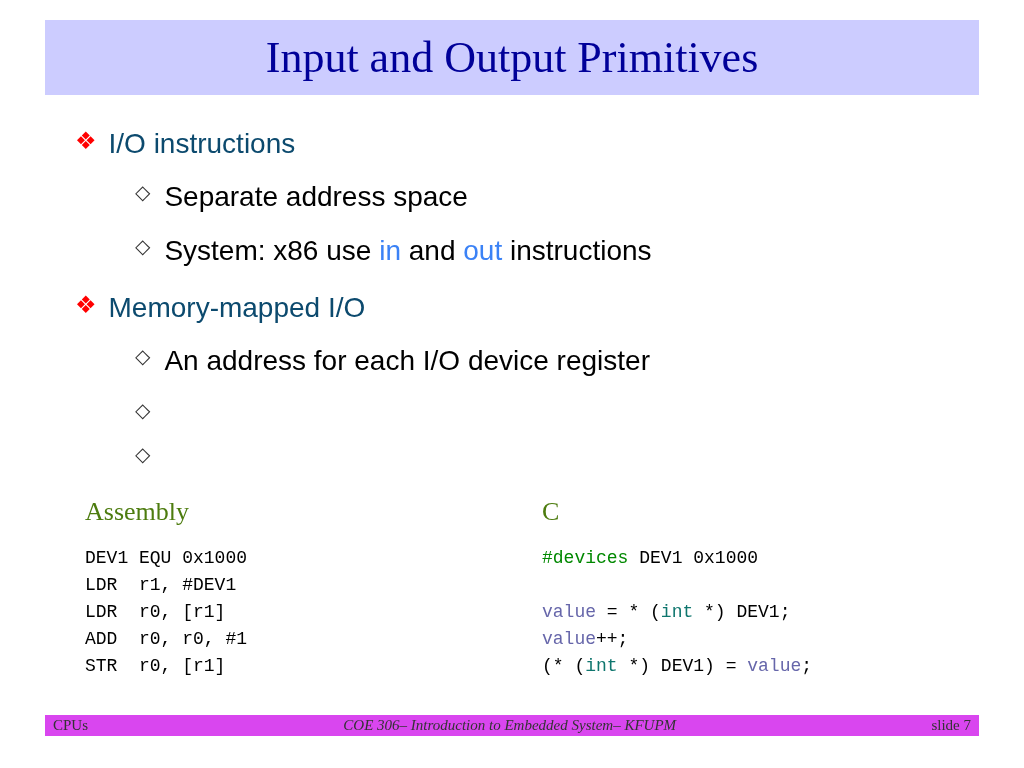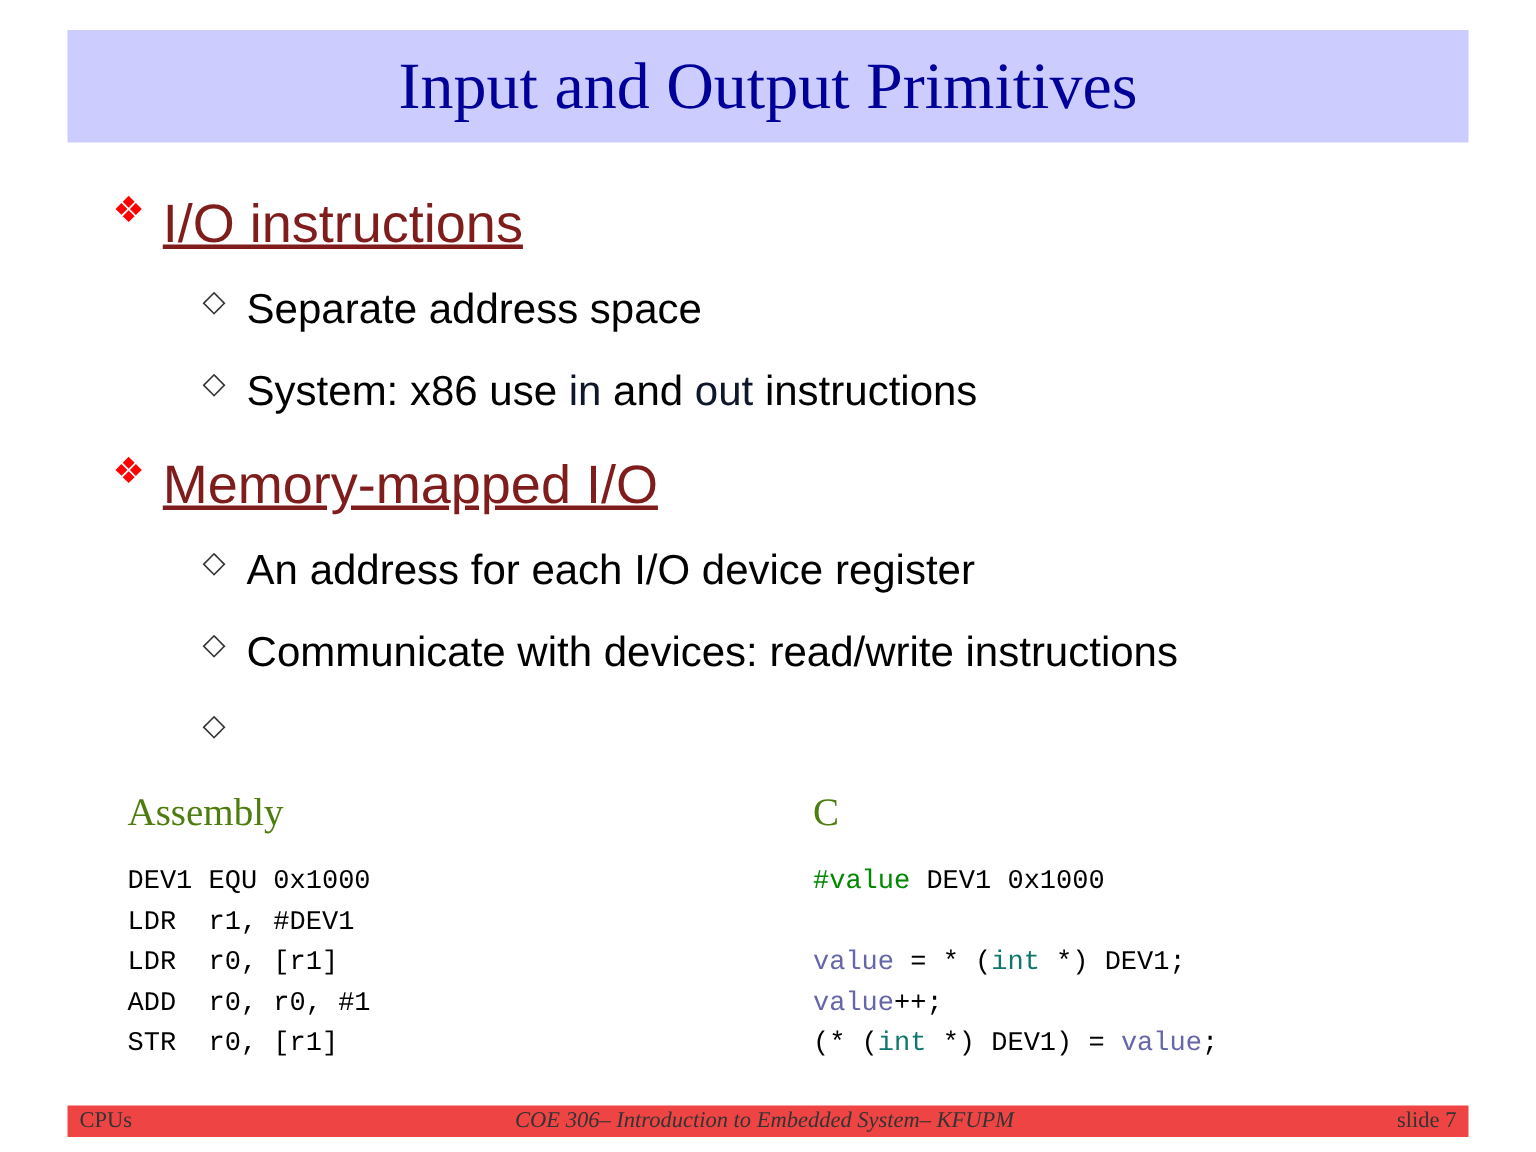--- a/index.html
+++ b/index.html
@@ -32,43 +32,42 @@
     margin-top: 12px;
     margin-bottom: 8px;
   }
   .bullet-main .icon {
     color: #ff0000;
     font-size: 24px;
     margin-right: 12px;
     line-height: 1.2;
   }
   .bullet-main .text {
-    color: #7f1d1d;
-    font-size: 36px;
+    color: #0c4a6e;
+    font-size: 28px;
     line-height: 1.2;
-    text-decoration: underline;
   }
   .bullet-sub {
     display: flex;
     align-items: flex-start;
     margin-left: 60px;
     margin-top: 18px;
   }
   .bullet-sub .icon {
     font-size: 20px;
     margin-right: 14px;
     color: #333;
     line-height: 1.3;
   }
   .bullet-sub .text {
     color: #000000;
     font-size: 28px;
     line-height: 1.3;
   }
-  .hl { color: #0f172a; }
+  .hl { color: #3b82f6; }
   .code-area {
     display: flex;
     margin-top: 30px;
     padding: 0 10px 0 0;
   }
   .code-col {
     flex: 1;
   }
   .code-col.left { margin-left: 10px; }
   .code-col.right { margin-left: 30px; }
@@ -85,22 +84,22 @@
     color: #000000;
     white-space: pre;
   }
   .c-kw { color: #008800; }
   .c-type { color: #0f766e; }
   .c-var { color: #6666aa; }
   .footer {
     position: absolute;
     left: 45px;
     right: 45px;
-    bottom: 10px;
-    background: #ef4444;
+    bottom: 32px;
+    background: #d946ef;
     display: flex;
     justify-content: space-between;
     align-items: center;
     padding: 2px 8px;
     font-family: "Times New Roman", serif;
     font-size: 15px;
     color: #333;
   }
   .footer .mid { font-style: italic; }
 </style>
@@ -129,38 +128,37 @@
   <div class="bullet-main" style="margin-top:22px;">
     <span class="icon">❖</span>
     <span class="text">Memory-mapped I/O</span>
   </div>
   <div class="bullet-sub">
     <span class="icon">◇</span>
     <span class="text"><span>An address for each I/O device register</span></span>
   </div>
   <div class="bullet-sub">
     <span class="icon">◇</span>
-    <span class="text"><span>Communicate with devices: read/write instructions</span></span>
   </div>
   <div class="bullet-sub">
     <span class="icon">◇</span>
   </div>
 
   <div class="code-area">
     <div class="code-col left">
       <div class="code-heading">Assembly</div>
       <div class="code-block">DEV1 EQU 0x1000
 LDR  r1, #DEV1
 LDR  r0, [r1]
 ADD  r0, r0, #1
 STR  r0, [r1]</div>
     </div>
     <div class="code-col right">
       <div class="code-heading">C</div>
-      <div class="code-block"><span class="c-kw">#value</span><span> DEV1 0x1000</span>
+      <div class="code-block"><span class="c-kw">#devices</span><span> DEV1 0x1000</span>
 
 <span class="c-var">value</span><span> = * (</span><span class="c-type">int</span><span> *) DEV1;</span>
 <span class="c-var">value</span><span>++;</span>
 <span>(* (</span><span class="c-type">int</span><span> *) DEV1) = </span><span class="c-var">value</span><span>;</span></div>
     </div>
   </div>
 
 </div>
 
 <div class="footer">

